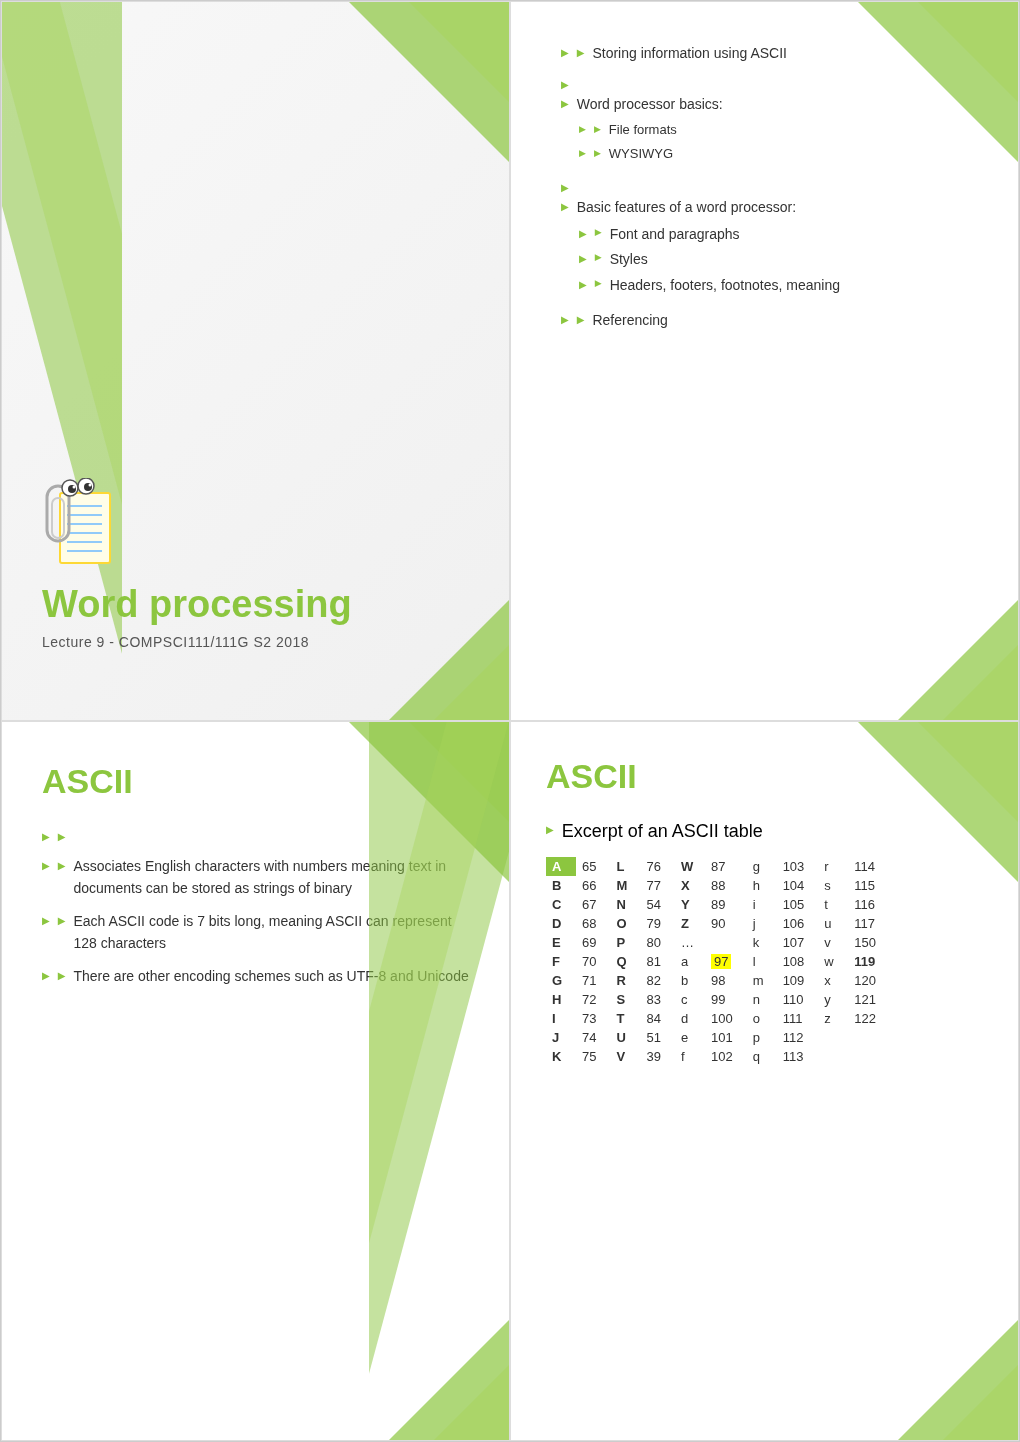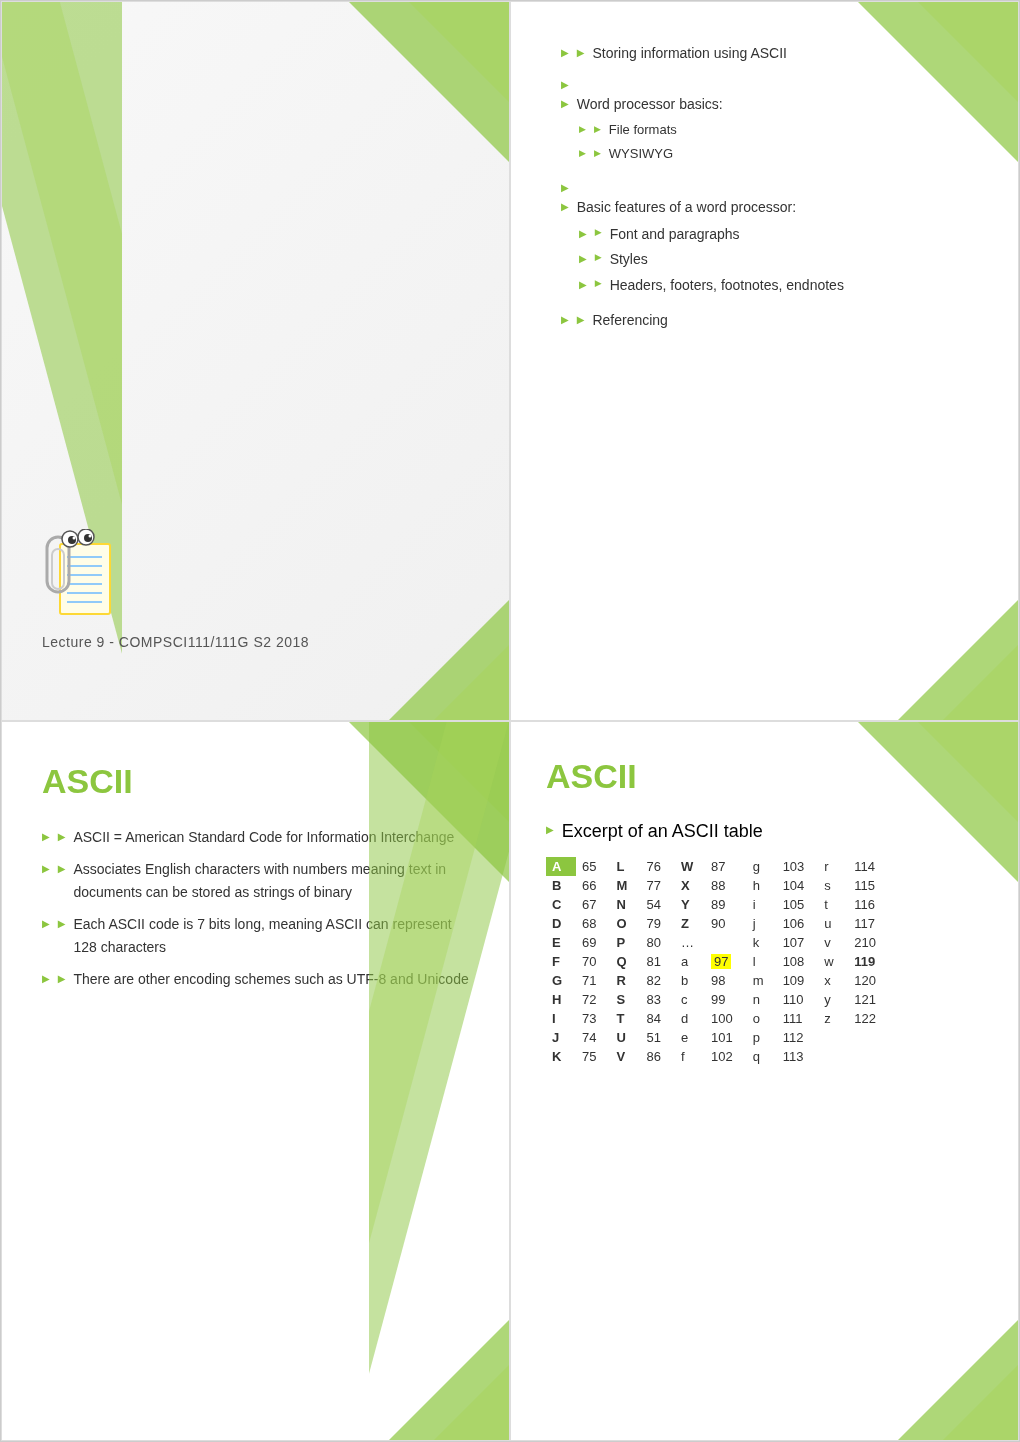--- a/index.html
+++ b/index.html
@@ -210,20 +210,21 @@
           <circle cx="44" cy="8" r="8" fill="white" stroke="#555" stroke-width="1.5"></circle>
 
           <circle cx="30" cy="11" r="4" fill="#333"></circle>
           <circle cx="46" cy="9" r="4" fill="#333"></circle>
 
           <circle cx="32" cy="9" r="1.5" fill="white"></circle>
           <circle cx="48" cy="7" r="1.5" fill="white"></circle>
         </svg>
       </div>
     </div>
+    <h1 class="slide-1-title">Word processing</h1>
     <p class="slide-1-subtitle">Lecture 9 - COMPSCI111/111G S2 2018</p>
   </div>
 </div>
 
 <div class="slide slide-2">
   <div class="deco-top-right"></div>
   <div class="deco-top-right-2"></div>
   <div class="deco-bottom-right"></div>
   <div class="deco-bottom-right-2"></div>
 
@@ -258,21 +259,21 @@
         <li style="display:flex;align-items:flex-start;margin-bottom:3px;">
           <span style="color:#8cc63f;font-size:9px;margin-right:8px;margin-top:2px;flex-shrink:0;">▶</span>
           <span>Font and paragraphs</span>
         </li>
         <li style="display:flex;align-items:flex-start;margin-bottom:3px;">
           <span style="color:#8cc63f;font-size:9px;margin-right:8px;margin-top:2px;flex-shrink:0;">▶</span>
           <span>Styles</span>
         </li>
         <li style="display:flex;align-items:flex-start;margin-bottom:3px;">
           <span style="color:#8cc63f;font-size:9px;margin-right:8px;margin-top:2px;flex-shrink:0;">▶</span>
-          <span>Headers, footers, footnotes, endnotes</span>
+          <span>Headers, footers, footnotes, meaning</span>
         </li>
       </ul>
     </li>
     <li>
       <span style="color:#8cc63f;font-size:10px;margin-right:8px;margin-top:3px;flex-shrink:0;">▶</span>
       <span>Referencing</span>
     </li>
   </ul>
 </div>
 
@@ -285,21 +286,20 @@
   <div style="position:absolute;top:0;right:0;width:140px;height:100%;overflow:hidden;pointer-events:none;">
     <div style="position:absolute;top:-20px;right:-40px;width:180px;height:120%;background:#8cc63f;opacity:0.5;transform:rotate(15deg);transform-origin:top right;"></div>
     <div style="position:absolute;top:-20px;right:-5px;width:60px;height:120%;background:#a8d45a;opacity:0.4;transform:rotate(15deg);transform-origin:top right;"></div>
   </div>
 
   <h2 class="ascii-title">ASCII</h2>
 
   <ul class="bullet-list">
     <li>
       <span style="color:#8cc63f;font-size:10px;margin-right:8px;margin-top:3px;flex-shrink:0;">▶</span>
-      <span>ASCII = American Standard Code for Information Interchange</span>
     </li>
     <li>
       <span style="color:#8cc63f;font-size:10px;margin-right:8px;margin-top:3px;flex-shrink:0;">▶</span>
       <span>Associates English characters with numbers meaning text in documents can be stored as strings of binary</span>
     </li>
     <li>
       <span style="color:#8cc63f;font-size:10px;margin-right:8px;margin-top:3px;flex-shrink:0;">▶</span>
       <span>Each ASCII code is 7 bits long, meaning ASCII can represent 128 characters</span>
     </li>
     <li>
@@ -376,21 +376,21 @@
           <tr>
             <td style="font-weight: bold; padding: 2px 6px;">E</td>
             <td style="padding: 2px 14px 2px 6px;">69</td>
             <td style="font-weight: bold; padding: 2px 6px;">P</td>
             <td style="padding: 2px 14px 2px 6px;">80</td>
             <td style="font-weight: normal; padding: 2px 6px;">…</td>
             <td style="padding: 2px 14px 2px 6px;"></td>
             <td style="font-weight: normal; padding: 2px 6px;">k</td>
             <td style="padding: 2px 14px 2px 6px;">107</td>
             <td style="font-weight: normal; padding: 2px 6px;">v</td>
-            <td style="padding: 2px 14px 2px 6px;">210</td>
+            <td style="padding: 2px 14px 2px 6px;">150</td>
           </tr>
           <tr>
             <td style="font-weight: bold; padding: 2px 6px;">F</td>
             <td style="padding: 2px 14px 2px 6px;">70</td>
             <td style="font-weight: bold; padding: 2px 6px;">Q</td>
             <td style="padding: 2px 14px 2px 6px;">81</td>
             <td style="font-weight: normal; padding: 2px 6px;">a</td>
             <td style="padding: 2px 14px 2px 6px;"><span style="background: rgb(255, 255, 0); padding: 0px 3px;">97</span></td>
             <td style="font-weight: normal; padding: 2px 6px;">l</td>
             <td style="padding: 2px 14px 2px 6px;">108</td>
@@ -442,21 +442,21 @@
             <td style="padding: 2px 14px 2px 6px;">101</td>
             <td style="font-weight: normal; padding: 2px 6px;">p</td>
             <td style="padding: 2px 14px 2px 6px;">112</td>
             <td style="font-weight: normal; padding: 2px 6px;"></td>
             <td style="padding: 2px 14px 2px 6px;"></td>
           </tr>
           <tr>
             <td style="font-weight: bold; padding: 2px 6px;">K</td>
             <td style="padding: 2px 14px 2px 6px;">75</td>
             <td style="font-weight: bold; padding: 2px 6px;">V</td>
-            <td style="padding: 2px 14px 2px 6px;">86</td>
+            <td style="padding: 2px 14px 2px 6px;">39</td>
             <td style="font-weight: normal; padding: 2px 6px;">f</td>
             <td style="padding: 2px 14px 2px 6px;">102</td>
             <td style="font-weight: normal; padding: 2px 6px;">q</td>
             <td style="padding: 2px 14px 2px 6px;">113</td>
             <td style="font-weight: normal; padding: 2px 6px;"></td>
             <td style="padding: 2px 14px 2px 6px;"></td>
           </tr>
         </tbody>
     </table>
   </div>

